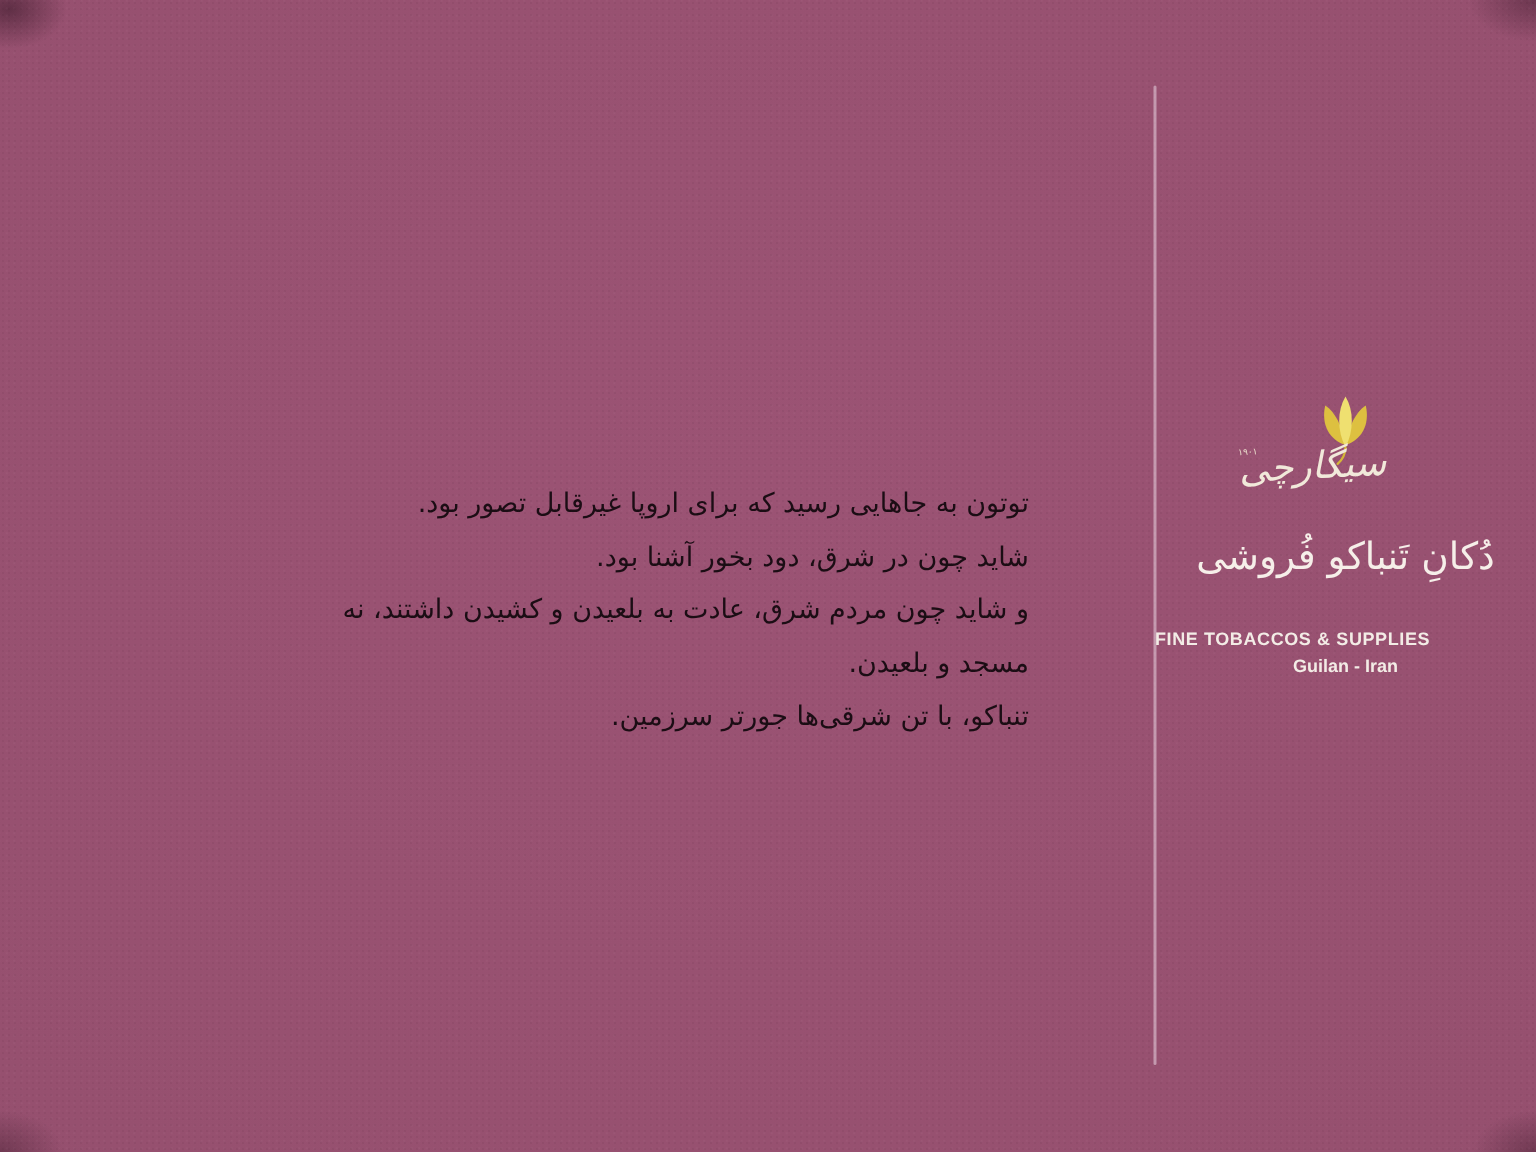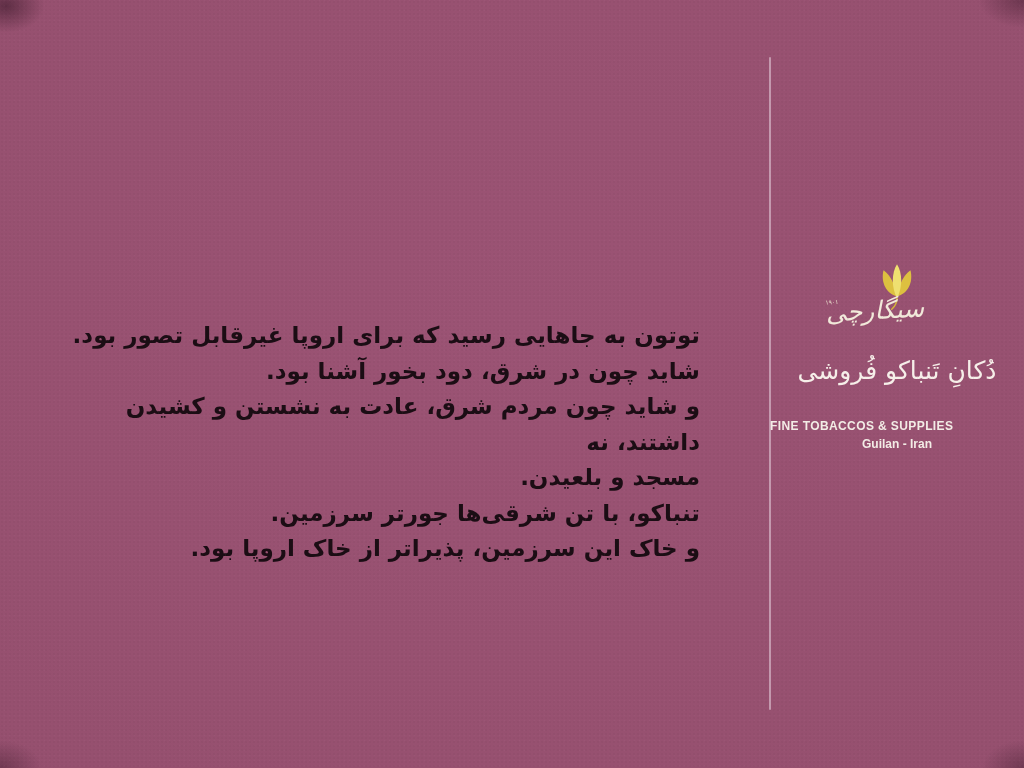--- a/index.html
+++ b/index.html
@@ -41,26 +41,26 @@
     direction: rtl;
     font-size: 46px;
     font-weight: bold;
     line-height: 70px;
     color: #140a10;
     letter-spacing: 0.5px;
   }
   .body-text {
     position: absolute;
     top: 318px;
-    left: 72px;
+    left: 58px;
     width: 628px;
     direction: rtl;
     text-align: right;
-    font-size: 23px;
-    font-weight: bold;
+    font-size: 18px;
+    font-weight: normal;
     line-height: 35.5px;
     color: #1b0d14;
   }
   .divider {
     position: absolute;
     left: 769px;
     top: 57px;
     width: 2px;
     height: 653px;
     background: rgba(233,214,226,0.55);
@@ -148,24 +148,23 @@
 <body>
 
 <div class="slide">
 
   <div class="texture"></div>
 
 
   <div class="body-text">
     <div>توتون به جاهایی رسید که برای اروپا غیرقابل تصور بود.</div>
     <div>شاید چون در شرق، دود بخور آشنا بود.</div>
-    <div>و شاید چون مردم شرق، عادت به نشستن و کشیدن داشتند، نه</div>
+    <div>و شاید چون مردم شرق، عادت به بلعیدن و کشیدن داشتند، نه</div>
     <div>مسجد و بلعیدن.</div>
     <div>تنباکو، با تن شرقی‌ها جورتر سرزمین.</div>
-    <div>و خاک این سرزمین، پذیراتر از خاک اروپا بود.</div>
   </div>
 
   <div class="divider"></div>
 
   <div class="sidebar">
 
     <div class="logo">
       <svg class="tulip" viewBox="0 0 60 64" xmlns="http://www.w3.org/2000/svg">
         <path d="M30 46 C16 42 8 28 12 11 C21 17 27 29 30 46 Z" fill="#ddc040"></path>
         <path d="M30 46 C44 42 52 28 48 11 C39 17 33 29 30 46 Z" fill="#ddc040"></path>

